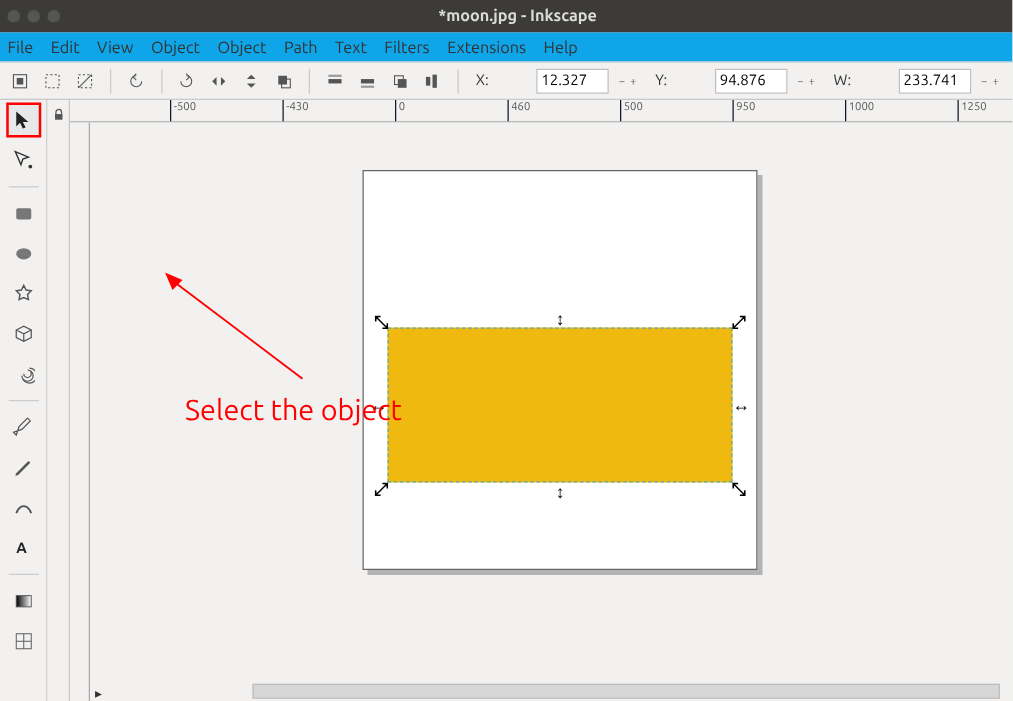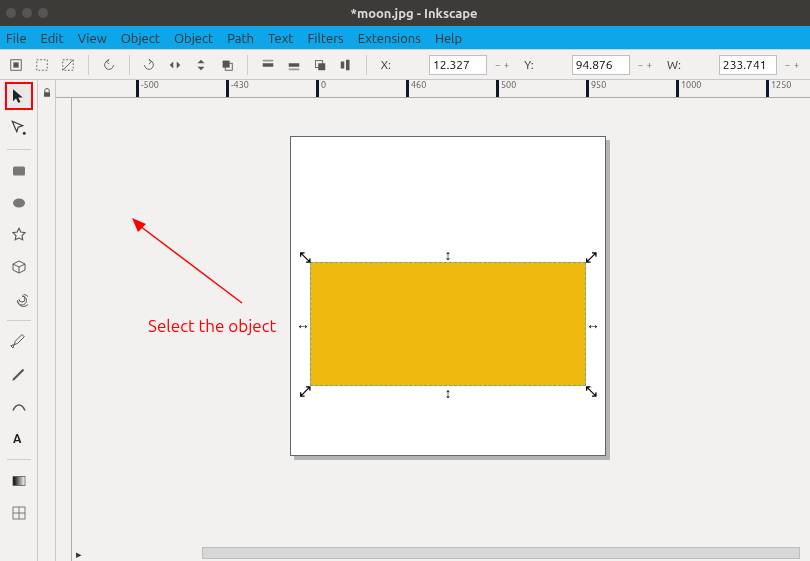--- a/index.html
+++ b/index.html
@@ -26,21 +26,21 @@
   .toolbox { width: 38px; background: #f2f1f0; border-right: 1px solid #c8c8c8; display: flex; flex-direction: column; align-items: center; padding-top: 2px; gap: 4px; }
   .tool { width: 28px; height: 28px; display: flex; align-items: center; justify-content: center; border: 1px solid transparent; }
   .tool.selected { border: 2px solid red; background: #e8e8e8; }
   .tool svg { width: 18px; height: 18px; }
   .tool-sep { width: 24px; height: 1px; background: #ccc; margin: 3px 0; }
 
   .lock-strip { width: 18px; background: #f2f1f0; border-right: 1px solid #c8c8c8; display: flex; flex-direction: column; align-items: center; padding-top: 4px; }
   .lock-strip svg { width: 12px; height: 12px; }
 
   .ruler-h { position: absolute; top: 80px; left: 56px; right: 0; height: 18px; background: #f2f1f0; border-bottom: 1px solid #aaa; overflow: hidden; font-size: 9px; color: #555; }
-  .ruler-h .tick { position: absolute; top: 0; height: 18px; border-left: 3px solid #0f172a; padding-left: 2px; }
+  .ruler-h .tick { position: absolute; top: 0; height: 18px; border-left: 1px solid #0f172a; padding-left: 2px; }
   .ruler-v { position: absolute; top: 98px; left: 56px; width: 16px; bottom: 0; background: #f2f1f0; border-right: 1px solid #aaa; }
 
   .canvas-area { position: absolute; top: 98px; left: 72px; right: 0; bottom: 0; background: #f2f1f0; overflow: hidden; }
   .page { position: absolute; left: 218px; top: 38px; width: 316px; height: 320px; background: #fff; border: 1px solid #666; box-shadow: 4px 4px 0 rgba(0,0,0,0.25); }
 
   .sel-rect { position: absolute; left: 230px; top: 156px; width: 292px; height: 140px; }
   .sel-fill { position: absolute; inset: 8px; background: #f0b90f; border: 1px dashed #5fa8a8; }
   .handle { position: absolute; width: 14px; height: 14px; display: flex; align-items: center; justify-content: center; color: #000; font-size: 14px; font-weight: bold; }
   .h-n  { top: -6px; left: 50%; transform: translateX(-50%); }
   .h-s  { bottom: -6px; left: 50%; transform: translateX(-50%); }
@@ -49,21 +49,21 @@
   .h-ne { top: -4px; right: -4px; }
   .h-nw { top: -4px; left: -4px; }
   .h-se { bottom: -4px; right: -4px; }
   .h-sw { bottom: -4px; left: -4px; }
   .arrow-ud::before { content: "↕"; }
   .arrow-lr::before { content: "↔"; }
   .arrow-d1::before { content: "⤡"; }
   .arrow-d2::before { content: "⤢"; }
 
   .annotation-line { position: absolute; top: 120px; left: 60px; width: 120px; height: 90px; pointer-events: none; }
-  .annotation-text { position: absolute; top: 218px; left: 76px; color: red; font-size: 17px; }
+  .annotation-text { position: absolute; top: 218px; left: 76px; color: red; font-size: 23px; }
 
   .hscroll { position: absolute; bottom: 2px; left: 130px; right: 10px; height: 12px; background: #d7d7d7; border: 1px solid #bdbdbd; }
   .expander { position: absolute; bottom: 0; left: 4px; font-size: 11px; color: #333; }
 </style>
 </head>
 <body>
 
 <div class="titlebar">
   <div class="dots">
     <span></span>

